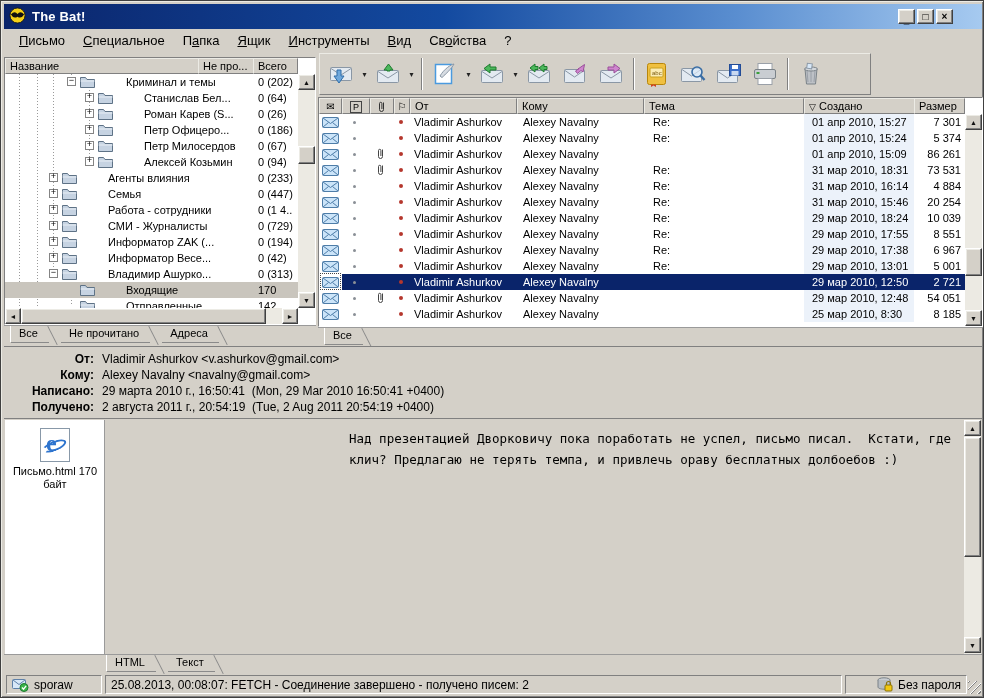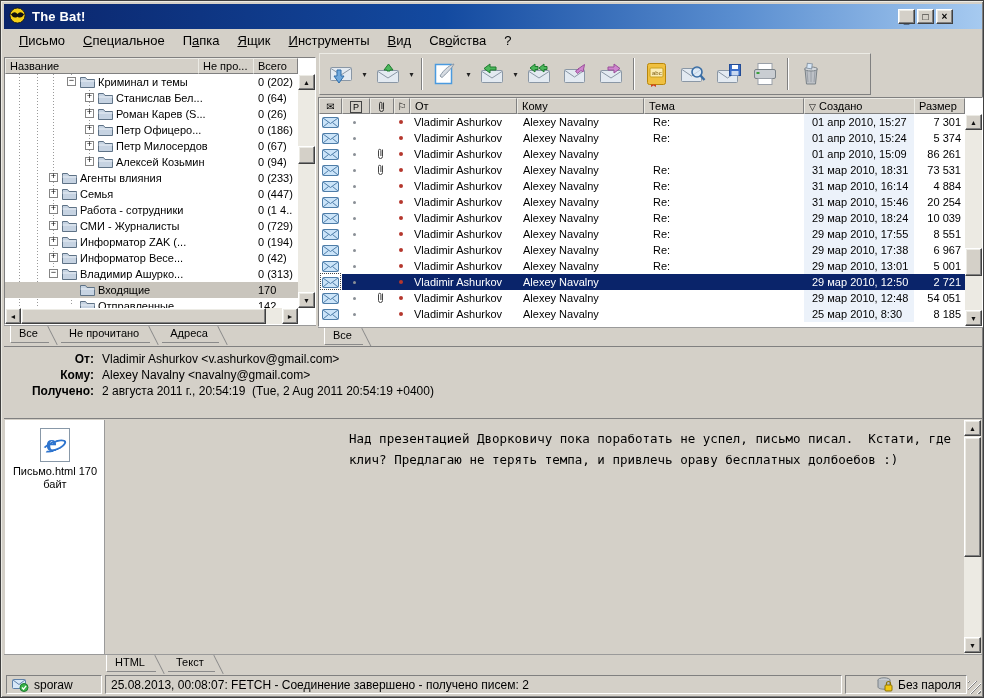--- a/index.html
+++ b/index.html
@@ -38,21 +38,21 @@
   .sunken { border:1px solid; border-color:#808080 #fff #fff #808080; background:#fff; }
   .folder-panel { position:absolute; left:3px; top:56px; width:312px; height:268px; }
   .list-panel   { position:absolute; left:317px; top:96px; width:665px; height:230px; }
   .hcell { position:absolute; top:0; height:16px; background:#D4D0C8;
     border:1px solid; border-color:#ECEBE5 #808080 #808080 #ECEBE5;
     font-size:11px; padding:1px 4px; overflow:hidden; white-space:nowrap; }
 
   .fp-rows { position:absolute; left:0; top:16px; width:293px; height:234px; overflow:hidden; background:#fff; }
   .tree-row { position:absolute; left:0; width:100%; height:16px; }
   .tree-row.sel { background:#C9C5BD; }
-  .tree-label { position:absolute; top:2px; font-size:11px; white-space:nowrap; }
+  .tree-label { position:absolute; top:2px; font-size:11px; white-space:nowrap;margin-left:28px; }
   .tree-total { position:absolute; left:253px; top:2px; font-size:11px; white-space:nowrap; }
   .expand-box { position:absolute; top:3px; width:9px; height:9px; background:#fff; border:1px solid #848484;
     font-size:9px; line-height:7px; text-align:center; font-family:"Liberation Mono",monospace; }
   .guide { position:absolute; width:1px; background-image:repeating-linear-gradient(to bottom,#9a9a9a 0 1px,transparent 1px 3px); }
 
   
   .sb-track { position:absolute; background:#ECEAE3; }
   .sb-btn { position:absolute; background:#D4D0C8; border:1px solid; border-color:#fff #404040 #404040 #fff;
     box-shadow:inset -1px -1px 0 #808080, inset 1px 1px 0 #ECEBE5;
     font-size:7px; display:flex; align-items:center; justify-content:center; color:#111; }
@@ -663,20 +663,24 @@
   <div class="hdr-pane" id="hdr-pane">
       <div class="hdr-row">
         <span class="hdr-label">От:</span>
         <span class="hdr-value">Vladimir Ashurkov &lt;v.ashurkov@gmail.com&gt;</span>
       </div>
       <div class="hdr-row">
         <span class="hdr-label">Кому:</span>
         <span class="hdr-value">Alexey Navalny &lt;navalny@gmail.com&gt;</span>
       </div>
       <div class="hdr-row">
+        <span class="hdr-label">Написано:</span>
+        <span class="hdr-value">29 марта 2010 г., 16:50:41  (Mon, 29 Mar 2010 16:50:41 +0400)</span>
+      </div>
+      <div class="hdr-row">
         <span class="hdr-label">Получено:</span>
         <span class="hdr-value">2 августа 2011 г., 20:54:19  (Tue, 2 Aug 2011 20:54:19 +0400)</span>
       </div>
     </div>
 
   <div class="content">
     <div class="attach-strip">
       <div class="attach-item">
         <div class="ie-icon">
           <span class="ie-e">e</span>

